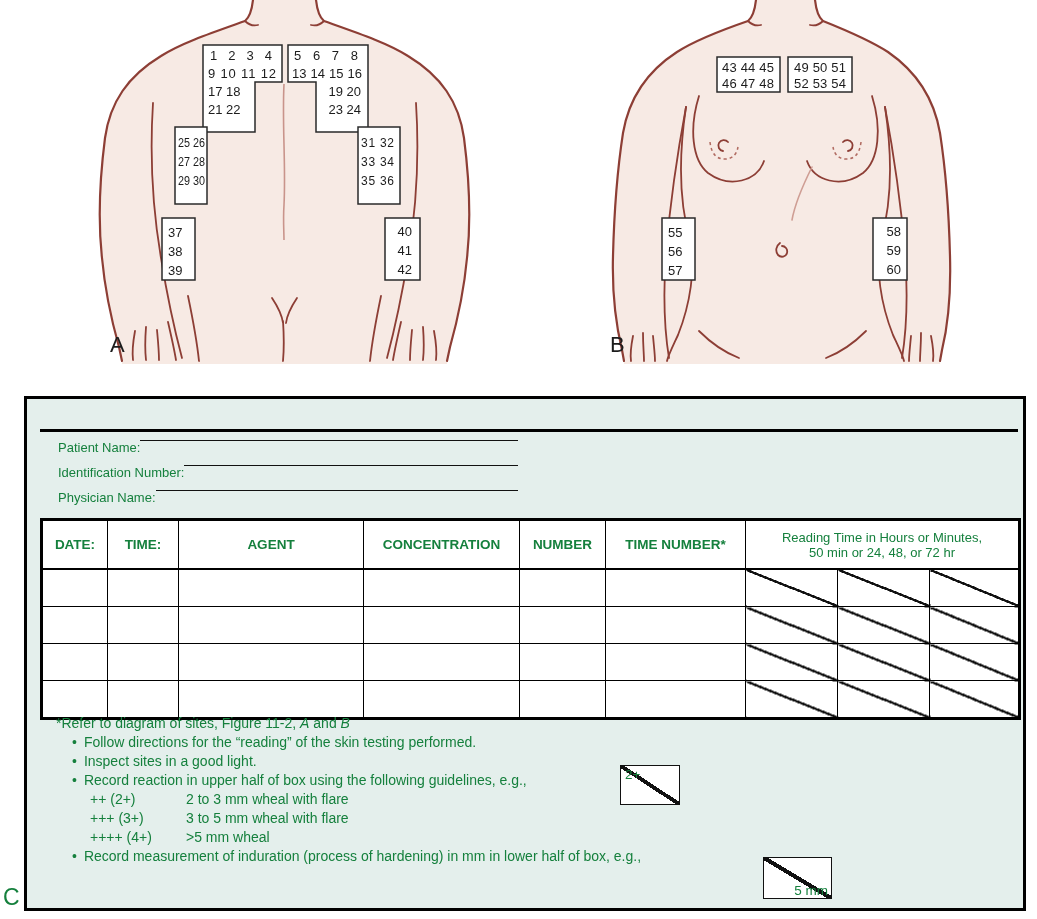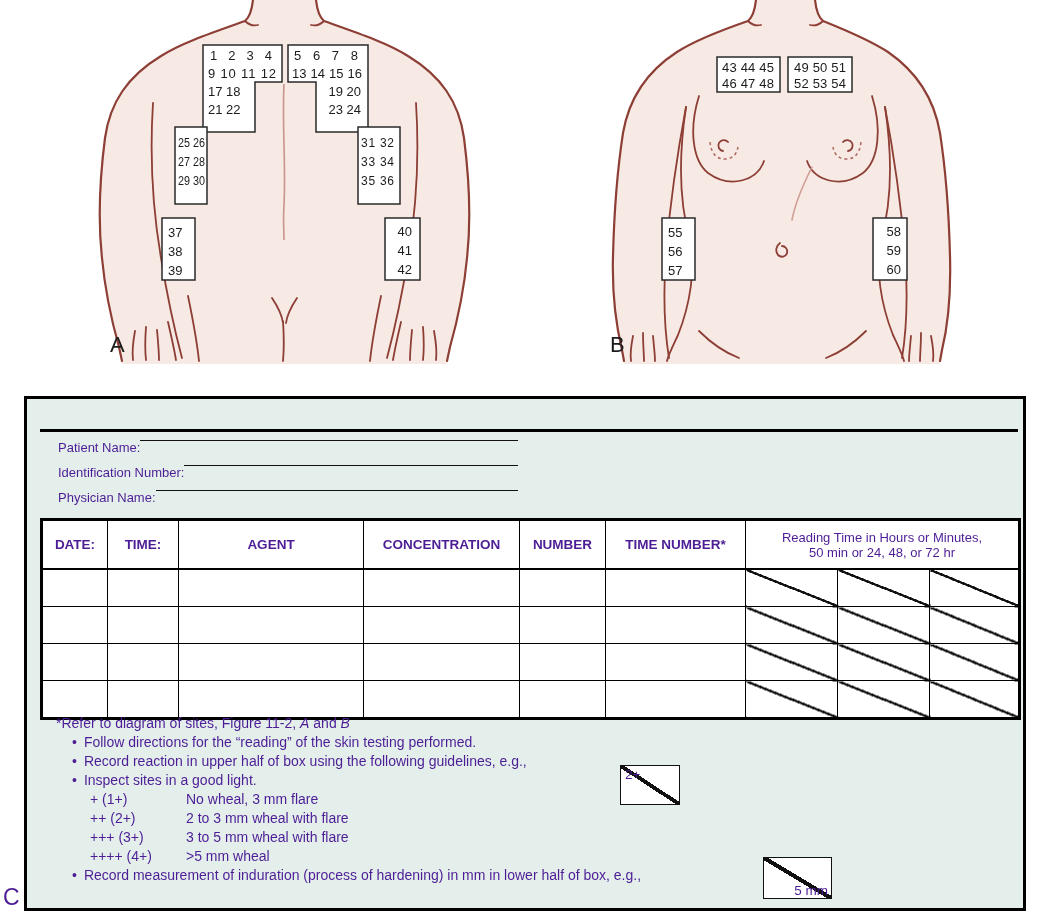--- a/index.html
+++ b/index.html
@@ -1,18 +1,18 @@
 <!DOCTYPE html>
 <html><head>
 <meta charset="utf-8">
 <style>
   html,body { margin:0; padding:0; background:#ffffff; }
   .page {
     position:relative; width:1037px; height:919px; background:#ffffff;
-    font-family:"Liberation Sans", sans-serif; overflow:hidden; color:#4c1d95;
+    font-family:"Liberation Sans", sans-serif; overflow:hidden; color:#15803d;
   }
   .fig-svg { position:absolute; left:0; top:0; }
   svg text { font-family:"Liberation Sans", sans-serif; fill:#1c1c1c; }
 
   
   .panel {
     position:absolute; left:24px; top:396px; width:1002px; height:515px;
     box-sizing:border-box; background:#e4efec; border:3px solid #000;
   }
   .panel-title { position:absolute; left:31px; top:6px; font-size:15px; font-weight:bold; letter-spacing:.2px; }
@@ -273,27 +273,24 @@
     </table>
 
     <div class="fnotes">
       <div class="fn-refer">
         <span>*Refer to diagram of sites, Figure 11-2, </span><span class="ital">A</span><span> and </span><span class="ital">B</span>
       </div>
       <div class="fn-b">
         <span class="blt">•</span><span>Follow directions for the “reading” of the skin testing performed.</span>
       </div>
       <div class="fn-b">
+        <span class="blt">•</span><span>Inspect sites in a good light.</span>
+      </div>
+      <div class="fn-b">
         <span class="blt">•</span><span>Record reaction in upper half of box using the following guidelines, e.g.,</span>
-      </div>
-      <div class="fn-b">
-        <span class="blt">•</span><span>Inspect sites in a good light.</span>
-      </div>
-      <div class="fn-grade">
-        <span class="sym">+ (1+)</span><span>No wheal, 3 mm flare</span>
       </div>
       <div class="fn-grade">
         <span class="sym">++ (2+)</span><span>2 to 3 mm wheal with flare</span>
       </div>
       <div class="fn-grade">
         <span class="sym">+++ (3+)</span><span>3 to 5 mm wheal with flare</span>
       </div>
       <div class="fn-grade">
         <span class="sym">++++ (4+)</span><span>&gt;5 mm wheal</span>
       </div>

